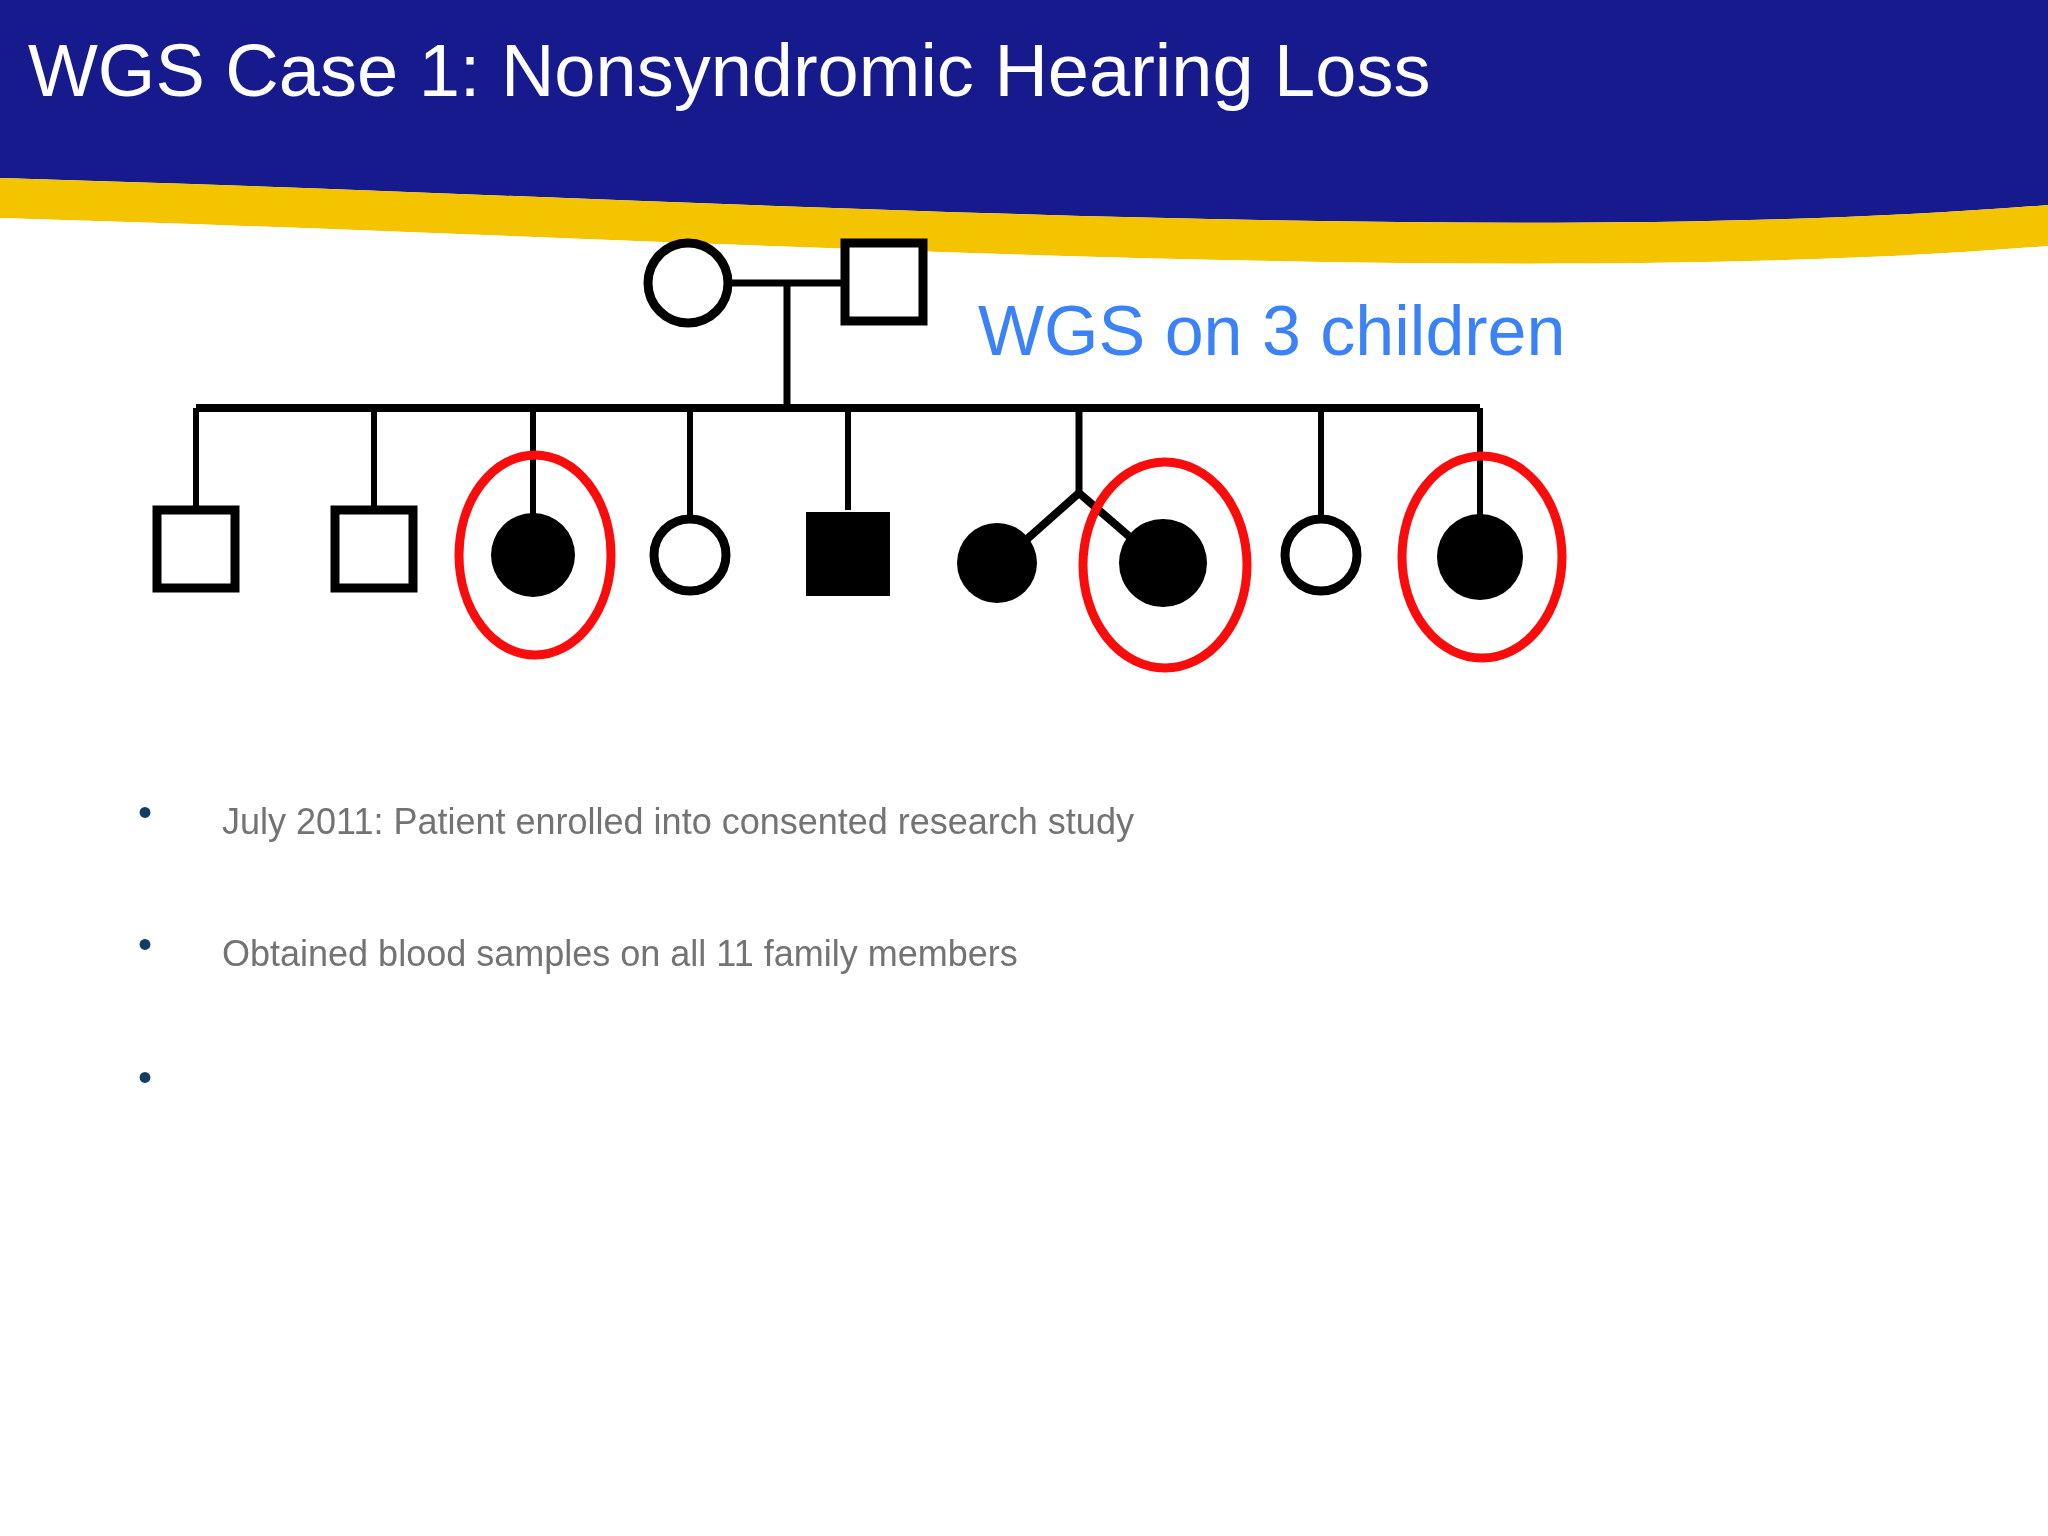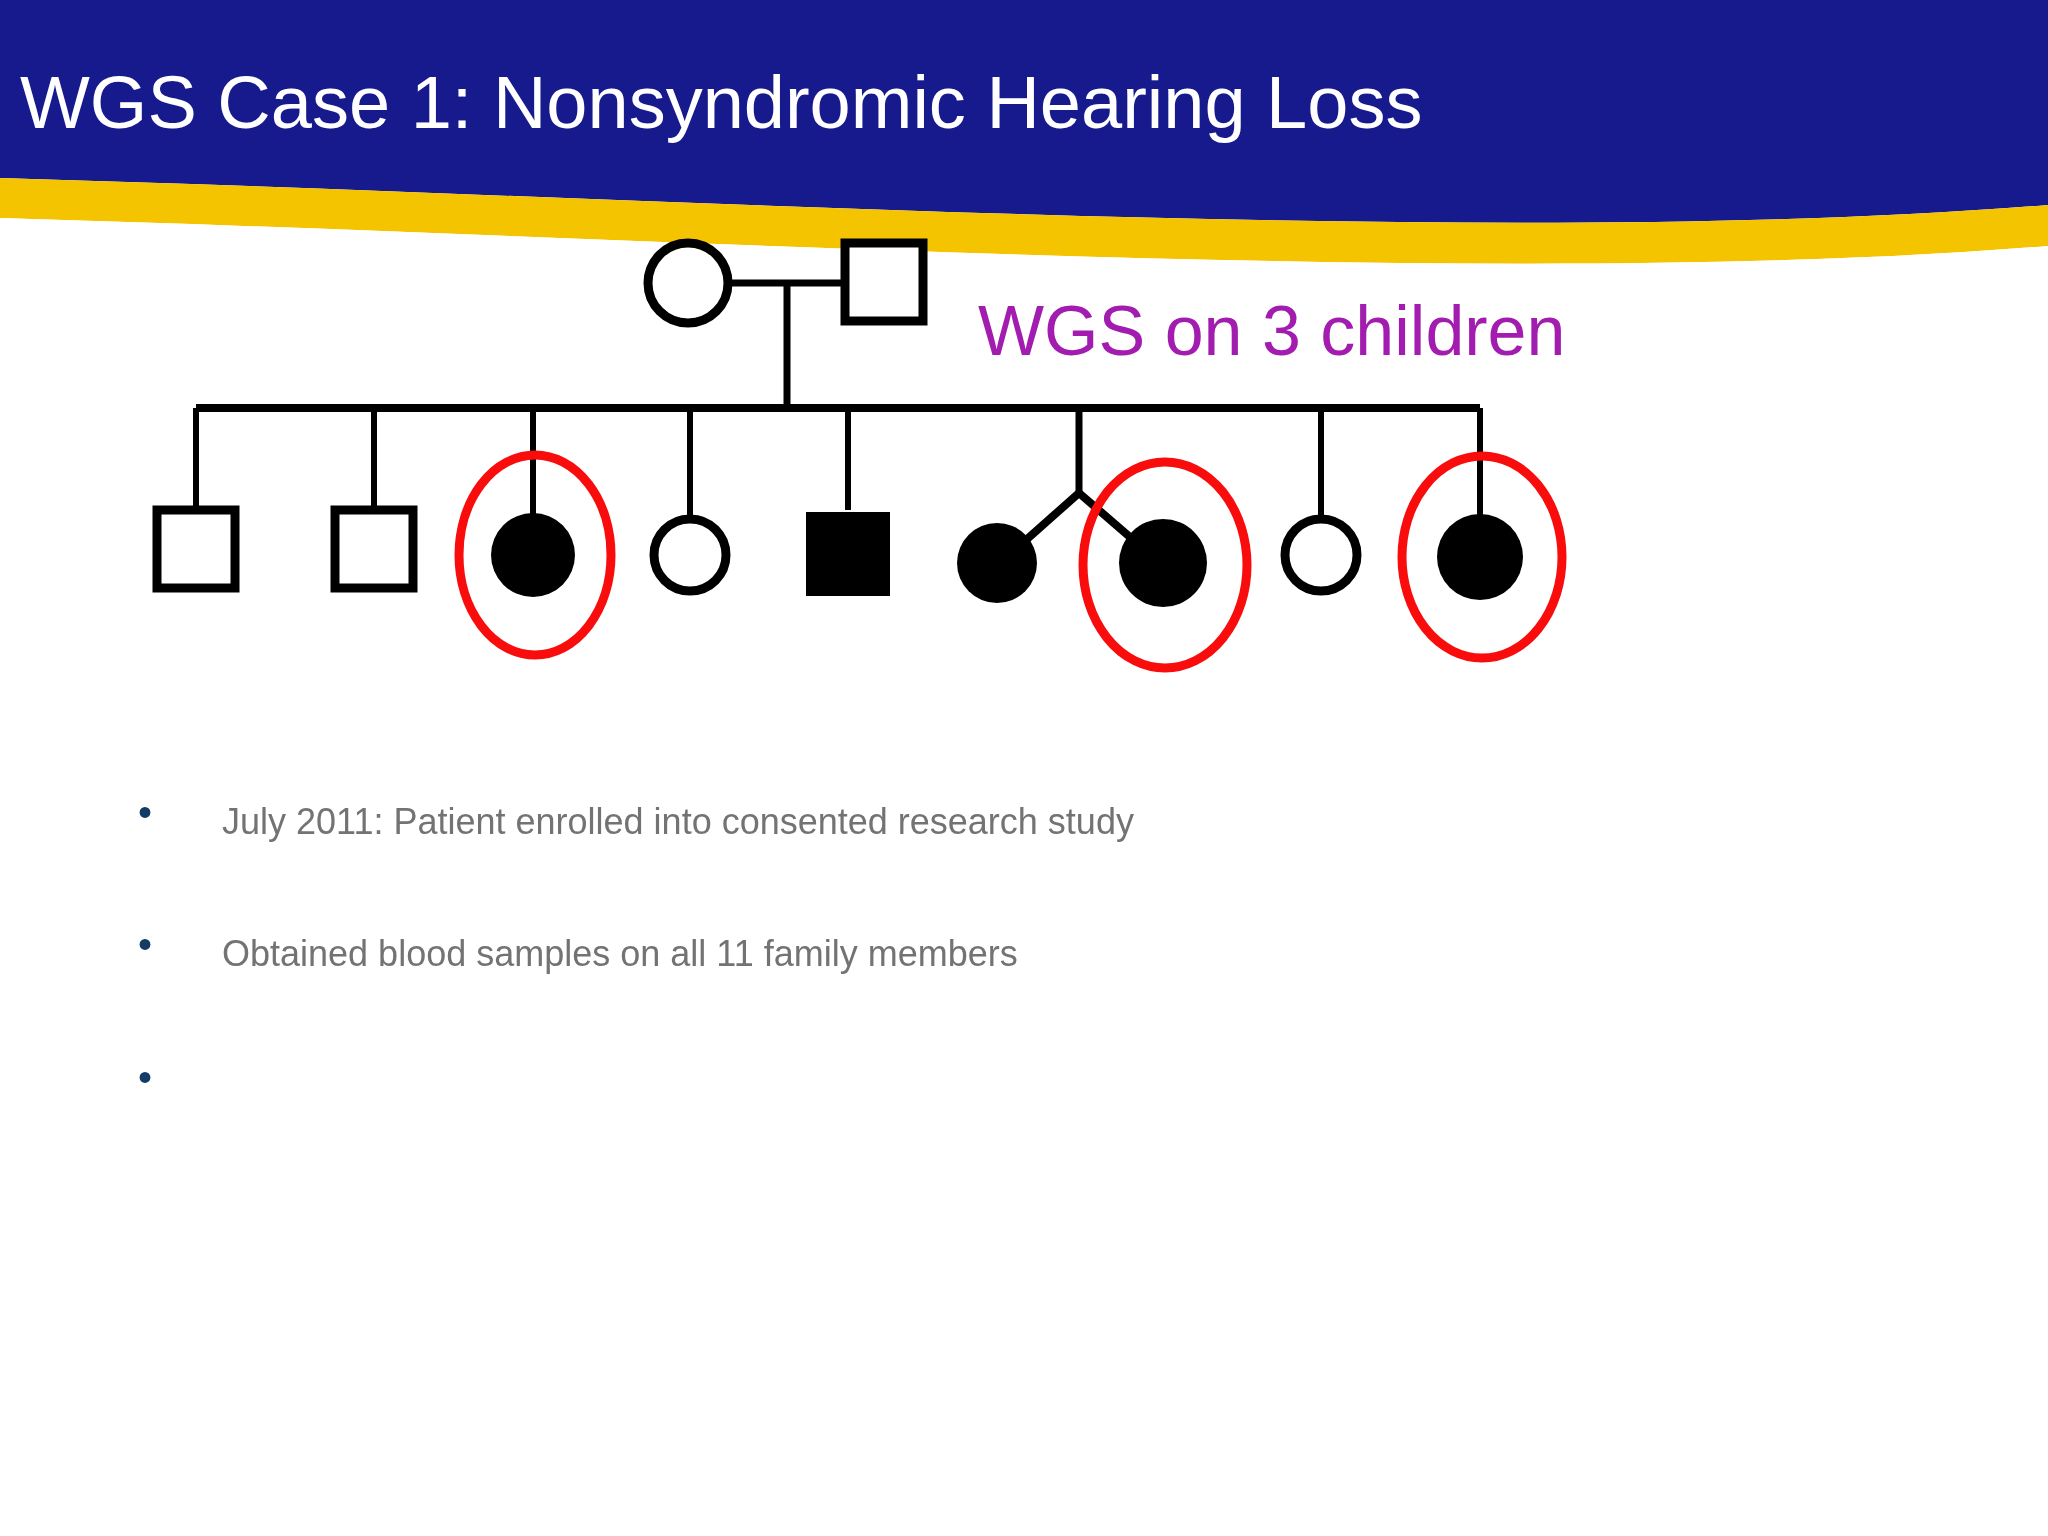--- a/index.html
+++ b/index.html
@@ -20,49 +20,48 @@
     position: absolute;
     left: 0; top: 0;
     width: 2048px;
     height: 290px;
     overflow: hidden;
   }
   #banner svg { display: block; }
 
   #title-text {
     position: absolute;
-    left: 20px;
+    left: 28px;
     top: 30px;
     width: 1980px;
     color: #ffffff;
     font-family: "Liberation Sans", sans-serif;
     font-size: 74px;
     font-weight: 400;
     letter-spacing: 0px;
     white-space: nowrap;
     line-height: 1.1;
-    margin-top: 32px;
   }
 
   
   #pedigree {
     position: absolute;
     left: 0;
     top: 225px;
     width: 2048px;
     height: 520px;
   }
   #pedigree svg { display: block; }
 
   
   #wgs-note {
     position: absolute;
     left: 978px;
     top: 296px;
-    color: #a21caf;
+    color: #3b82f6;
     font-family: "Liberation Sans", sans-serif;
     font-size: 70px;
     font-weight: 400;
     white-space: nowrap;
     line-height: 1;
   }
 
   
   #bullets {
     position: absolute;

